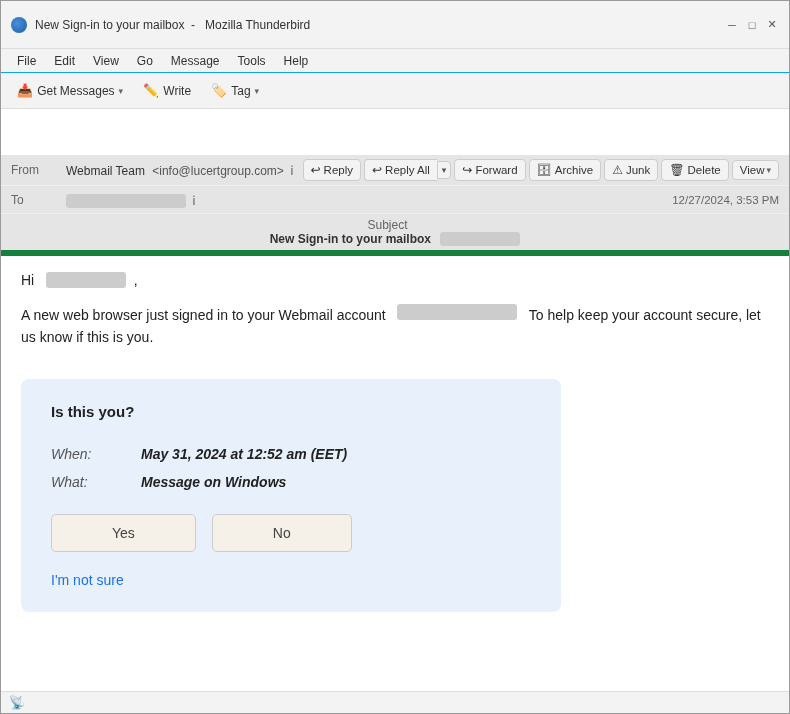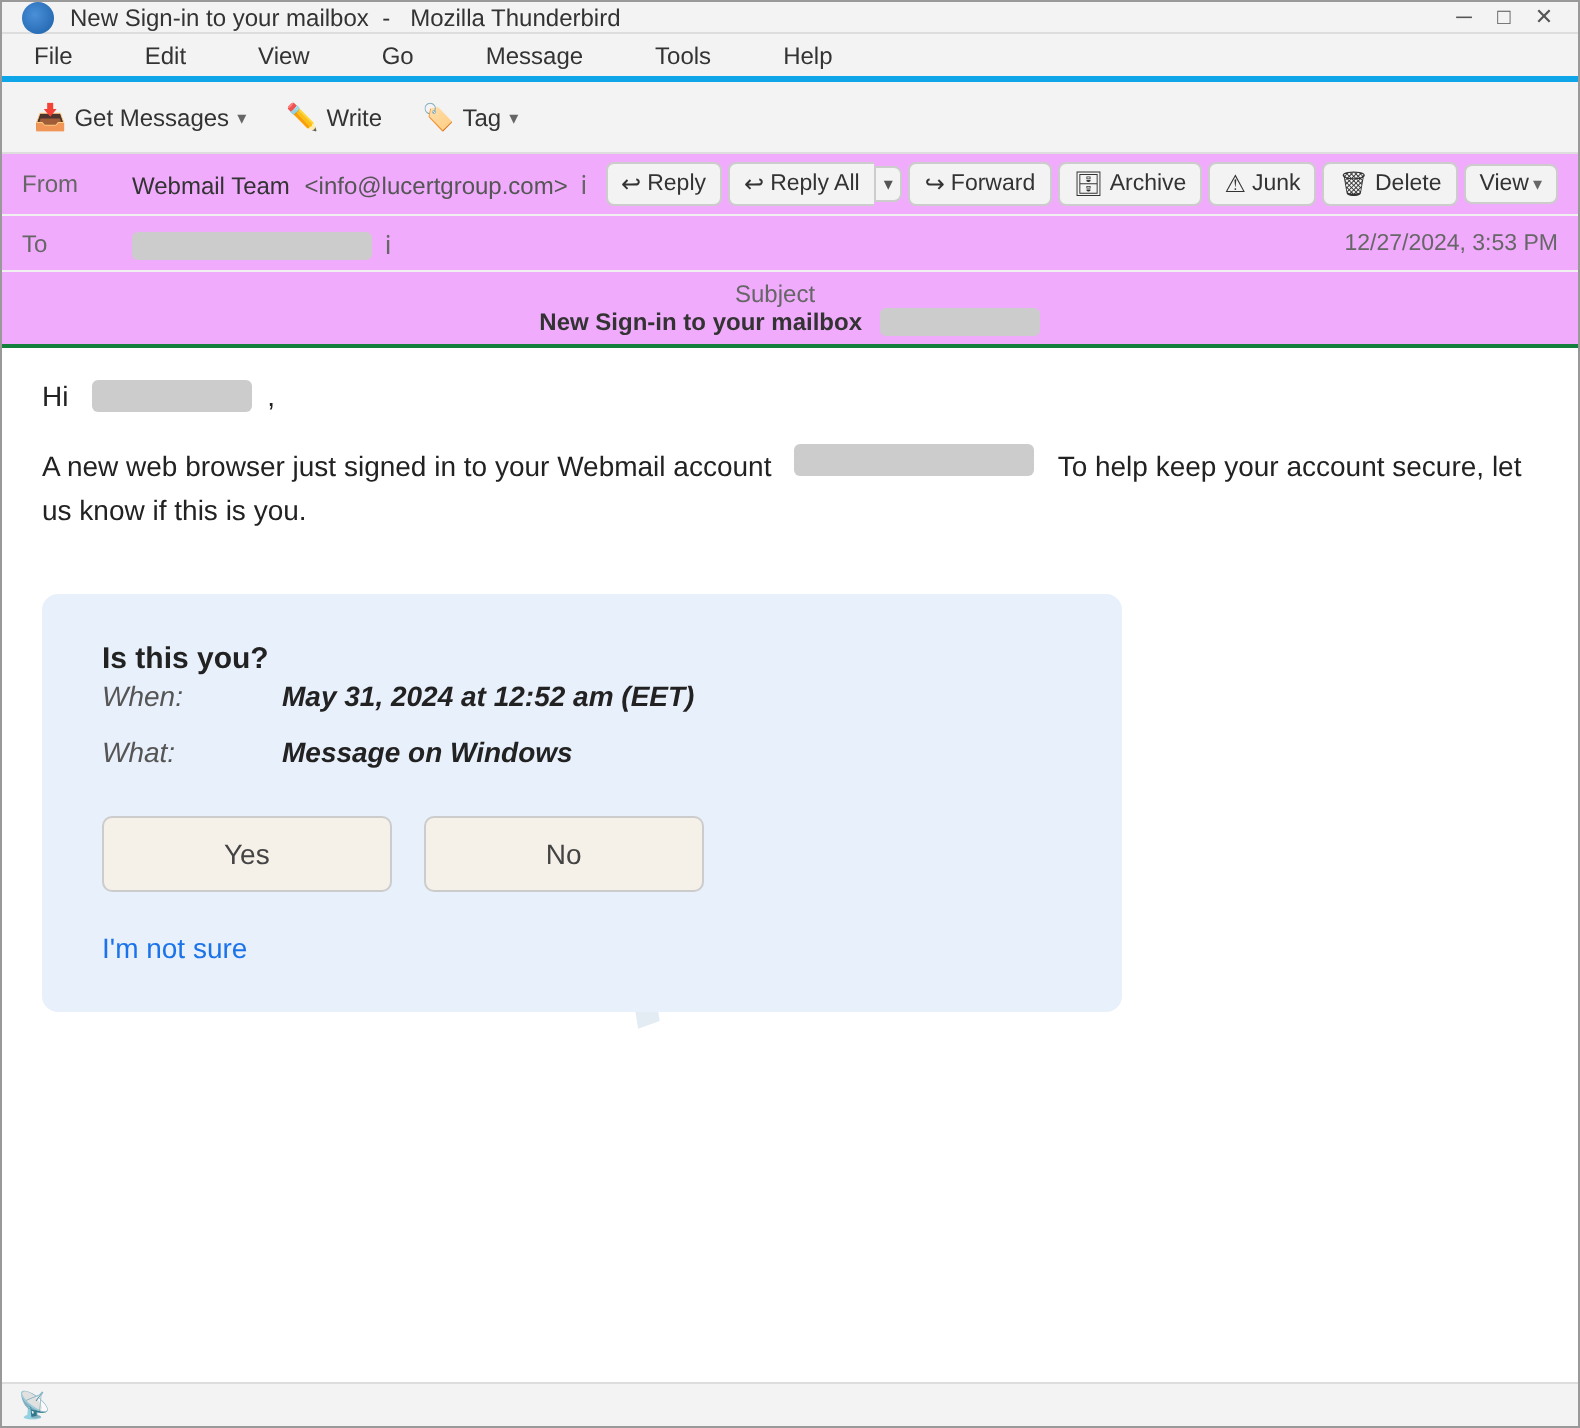--- a/index.html
+++ b/index.html
@@ -23,21 +23,21 @@
       box-shadow: 0 2px 10px rgba(0,0,0,0.3);
     }
 
     .title-bar {
       background: #f3f3f3;
       display: flex;
       align-items: center;
       justify-content: space-between;
       padding: 6px 10px;
       border-bottom: 1px solid #ddd;
-      height: 16px;
+      height: 48px;
       flex-shrink: 0;
     }
 
     .title-bar-left {
       display: flex;
       align-items: center;
       gap: 8px;
     }
 
     .tb-icon {
@@ -72,24 +72,24 @@
       border: none;
       padding: 0;
     }
 
     
     .menu-bar {
       display: flex;
       align-items: center;
       padding: 2px 8px;
       background: #f3f3f3;
-      border-bottom: 3px solid #0ea5e9;
+      border-bottom: 1px solid #0ea5e9;
       height: 24px;
       flex-shrink: 0;
-      gap: 20px;
+      gap: 2px;
     }
 
     .menu-item {
       padding: 2px 8px;
       font-size: 12px;
       color: #333;
       cursor: pointer;
       border-radius: 3px;
     }
 
@@ -124,23 +124,24 @@
 
     .dropdown-arrow {
       font-size: 9px;
       color: #666;
     }
 
     
     .email-header {
       display: flex;
       flex-direction: column;
-      border-bottom: 2px solid #15803d;
-      background: #f0abfc;
-      flex-shrink: 0;
+      border-bottom: 6px solid #15803d;
+      background: #e5e5e5;
+      flex-shrink: 0;
+      margin-top: 46px;
     }
 
     .header-row {
       display: flex;
       align-items: center;
       padding: 4px 10px;
       min-height: 28px;
       border-bottom: 1px solid #f0f0f0;
     }
 
@@ -294,21 +295,21 @@
       display: inline-block;
       min-width: 540px;
       position: relative;
       z-index: 2;
     }
 
     .security-card-title {
       font-size: 15px;
       font-weight: bold;
       color: #222;
-      margin-bottom: 2px;
+      margin-bottom: 26px;
     }
 
     .security-table {
       margin-bottom: 24px;
     }
 
     .security-row {
       display: flex;
       align-items: center;
       margin-bottom: 12px;

